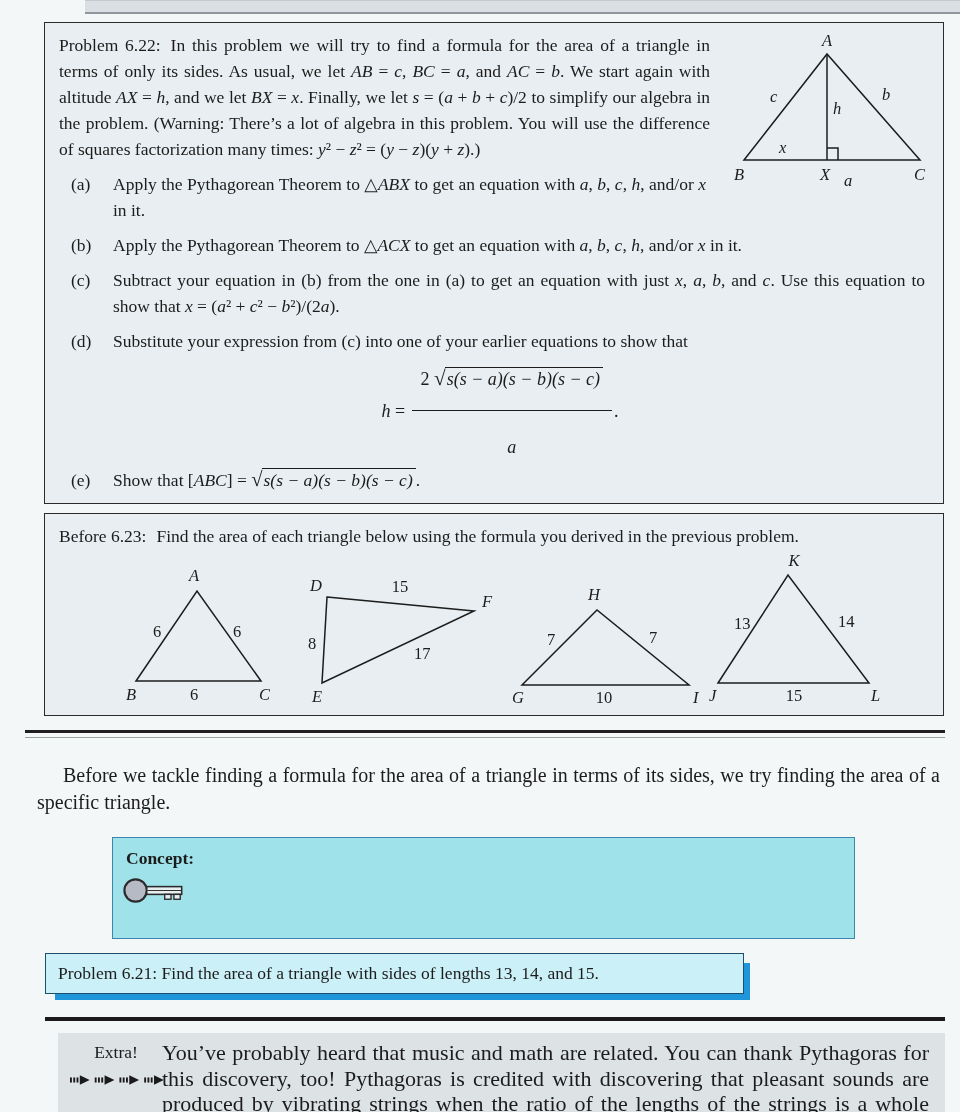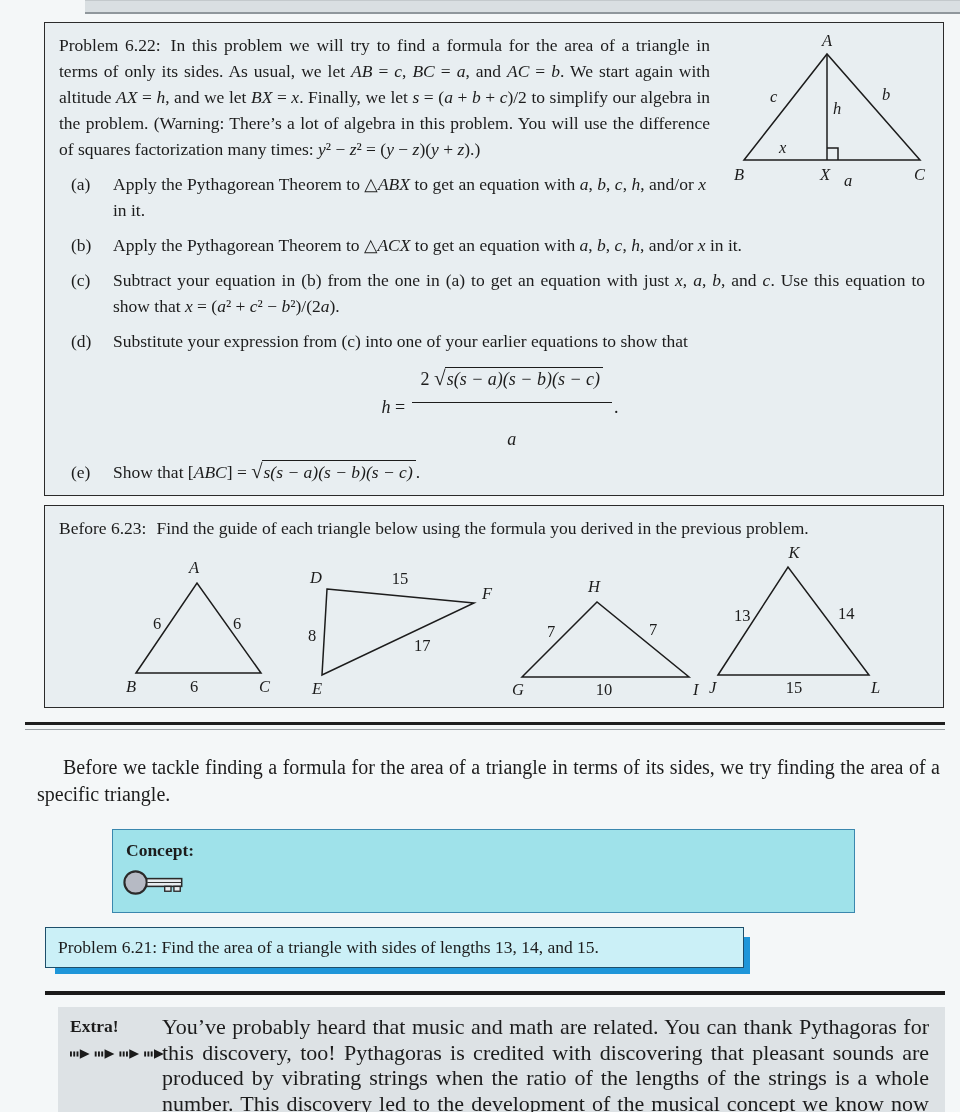--- a/index.html
+++ b/index.html
@@ -41,21 +41,21 @@
   .item-text{flex:1;text-align:justify;padding-right:4px;}
 
   .sg-i{font-style:italic;margin-top:24px;}
   .sg-b{font-weight:bold;}
 
   .sqrt-glyph{font-style:normal;font-size:1.18em;line-height:1;margin-right:-1px;}
   .radicand{border-top:1.4px solid #1c1c1c;padding:1px 3px 0 2px;}
 
   .formula-line{text-align:center;margin:14px 0 4px 0;font-size:18px;}
   .frac{display:inline-block;vertical-align:middle;text-align:center;margin:0 2px;}
-  .fnum{display:block;border-bottom:1.4px solid #1c1c1c;padding:0 9px 12px 9px;}
+  .fnum{display:block;border-bottom:1.4px solid #1c1c1c;padding:0 9px 20px 9px;}
   .fden{display:block;padding-top:2px;}
 
   .tri-row{display:flex;align-items:flex-end;padding-left:52px;margin-top:4px;}
   .tri-fig svg{display:block;}
   .t1{margin-left:0;}
   .t2{margin-left:26px;}
   .t3{margin-left:12px;}
   .t4{margin-left:2px;}
 
   .vtx{font:italic 16.5px "Liberation Serif",serif;fill:#1c1c1c;}
@@ -70,21 +70,21 @@
   .before-par{
     margin:24px 20px 0 37px;width:903px;
     font-size:20px;line-height:27px;text-align:justify;text-indent:26px;
   }
 
   .concept-box{
     box-sizing:border-box;
     margin:21px 0 0 112px;width:743px;
     background:#9fe2ea;
     border:1.6px solid #3a87ae;
-    padding:7px 12px 9px 13px;
+    padding:7px 12px 27px 13px;
     display:flex;
   }
   .concept-left{flex:none;width:72px;}
   .concept-label{font-weight:bold;font-size:17.5px;line-height:26px;}
   .concept-key{margin:3px 0 0 -4px;}
   .concept-text{flex:1;margin-left:14px;font-size:17.5px;line-height:26px;text-align:justify;}
 
   .problem-bar{
     box-sizing:border-box;
     margin:14px 0 0 45px;width:699px;
@@ -98,21 +98,21 @@
   .black-rule{margin:23px 0 0 45px;width:900px;border-top:4.5px solid #1a1a1a;}
 
   .extra-box{
     box-sizing:border-box;
     margin:12px 0 0 58px;width:887px;
     background:#dde2e5;
     padding:7px 16px 10px 12px;
     display:flex;
   }
   .extra-left{flex:none;width:92px;}
-  .extra-label{font-weight:bold;font-size:17.5px;line-height:25.5px;text-align:left;}
+  .extra-label{font-weight:normal;font-size:17.5px;line-height:25.5px;text-align:center;}
   .extra-arrows{margin-top:5px;}
   .extra-text{flex:1;font-size:22px;line-height:25.5px;text-align:justify;}
 </style>
 </head>
 <body>
 
 <div class="page">
 
   <div class="top-strip"></div>
 
@@ -158,21 +158,21 @@
       </div>
 
       <div class="item">
         <span class="item-letter">(e)</span>
         <span class="item-text"><span>Show that [<span class="sg-i">ABC</span>] = </span><span class="sqrt-glyph">√</span><span class="radicand sg-i">s(s − a)(s − b)(s − c)</span><span>.</span></span>
       </div>
     </div>
   </div>
 
   <div class="problem-box" id="p623">
-    <p class="box-par"><span class="bold">Before 6.23:</span><span class="title-gap"></span><span>Find the guide of each triangle below using the formula you derived in the previous problem.</span></p>
+    <p class="box-par"><span class="bold">Before 6.23:</span><span class="title-gap"></span><span>Find the area of each triangle below using the formula you derived in the previous problem.</span></p>
 
     <div class="tri-row">
       <div class="tri-fig t1">
         <svg viewBox="0 0 165 140" width="165" height="140">
           <path class="edge" d="M25 116 L86 26 L150 116 Z"></path>
           <text class="vtx" x="83" y="16" text-anchor="middle">A</text>
           <text class="vtx" x="15" y="135">B</text>
           <text class="vtx" x="148" y="135">C</text>
           <text class="num" x="42" y="72">6</text>
           <text class="num" x="122" y="72">6</text>

